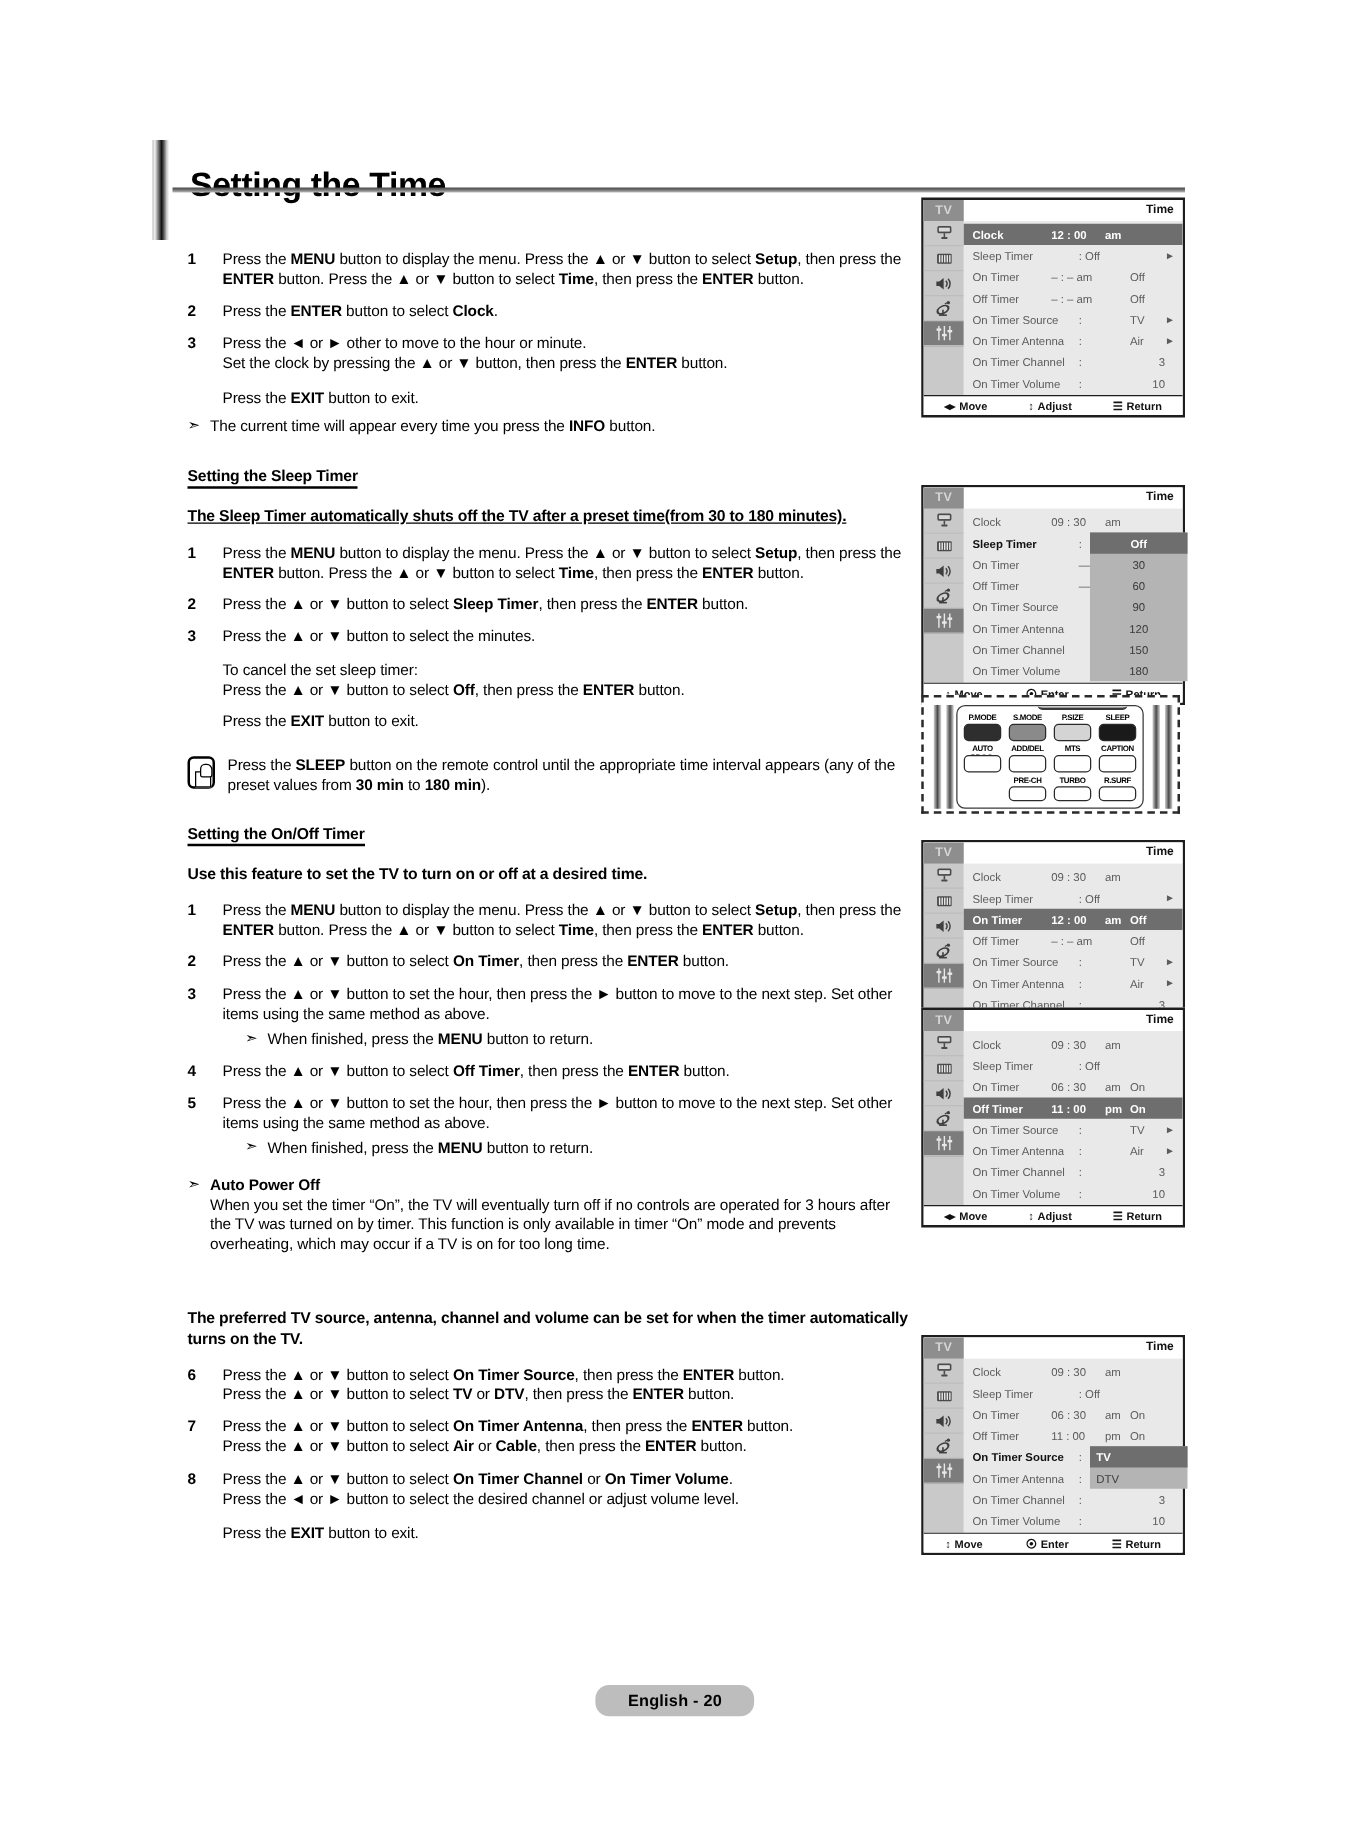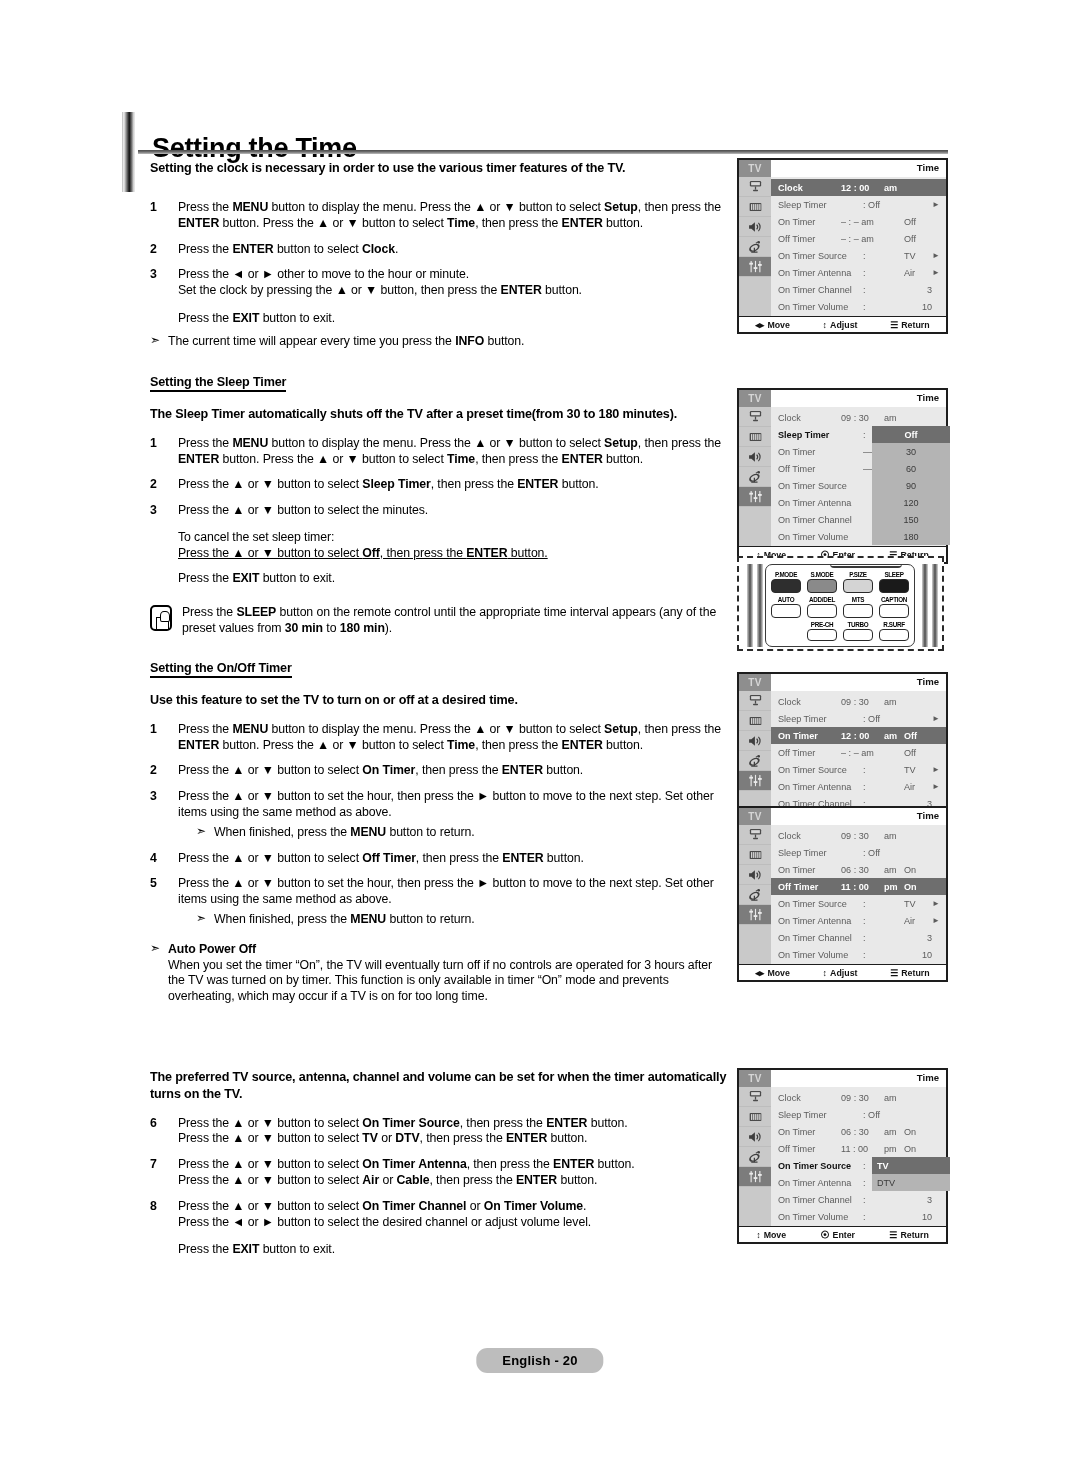--- a/index.html
+++ b/index.html
@@ -159,21 +159,20 @@
 </head>
 <body>
 
 <div class="page">
 
   <div class="title-bar-accent"></div>
   <h1 class="page-title">Setting the Time</h1>
   <div class="title-rule"></div>
 
   <div class="col" style="top:160px;">
-    <div class="lead"><span>Setting the clock is necessary in order to use the various timer features of the TV.</span></div>
   </div>
 
   <div class="col" style="top:200px;">
     <div class="step" style="margin-bottom:10px;">
       <span class="num">1</span>
       <span class="body"><span>Press the </span><span style="font-weight: bold;">MENU</span><span> button to display the menu. Press the ▲ or ▼ button to select </span><span style="font-weight: bold;">Setup</span><span>, then press the </span><span style="font-weight: bold;">ENTER</span><span> button. Press the ▲ or ▼ button to select </span><span style="font-weight: bold;">Time</span><span>, then press the </span><span style="font-weight: bold;">ENTER</span><span> button.</span></span>
     </div>
     <div class="step" style="margin-bottom:10px;">
       <span class="num">2</span>
       <span class="body"><span>Press the </span><span style="font-weight: bold;">ENTER</span><span> button to select </span><span style="font-weight: bold;">Clock</span><span>.</span></span>
@@ -184,35 +183,35 @@
     </div>
     <div class="plain" style="margin-bottom:7px;"><span>Press the </span><span style="font-weight: bold;">EXIT</span><span> button to exit.</span></div>
     <div class="note">
       <span class="arrowmark">➣</span>
       <span class="body"><span>The current time will appear every time you press the </span><span style="font-weight: bold;">INFO</span><span> button.</span></span>
     </div>
   </div>
 
   <div class="col" style="top:372px;">
     <div style="margin-left:0;"><span class="subhead">Setting the Sleep Timer</span></div>
-    <div class="lead" style="margin-top:14px;"><span>The Sleep Timer automatically shuts off the TV after a preset time(from 30 to 180 minutes).</span></div>
+    <div class="lead" style="margin-top:14px;text-decoration:underline;"><span>The Sleep Timer automatically shuts off the TV after a preset time(from 30 to 180 minutes).</span></div>
     <div class="step" style="margin-top:13px; margin-bottom:10px;">
       <span class="num">1</span>
       <span class="body"><span>Press the </span><span style="font-weight: bold;">MENU</span><span> button to display the menu. Press the ▲ or ▼ button to select </span><span style="font-weight: bold;">Setup</span><span>, then press the </span><span style="font-weight: bold;">ENTER</span><span> button. Press the ▲ or ▼ button to select </span><span style="font-weight: bold;">Time</span><span>, then press the </span><span style="font-weight: bold;">ENTER</span><span> button.</span></span>
     </div>
     <div class="step" style="margin-bottom:10px;">
       <span class="num">2</span>
       <span class="body"><span>Press the ▲ or ▼ button to select </span><span style="font-weight: bold;">Sleep Timer</span><span>, then press the </span><span style="font-weight: bold;">ENTER</span><span> button.</span></span>
     </div>
     <div class="step" style="margin-bottom:11px;">
       <span class="num">3</span>
       <span class="body"><span>Press the ▲ or ▼ button to select the minutes.</span></span>
     </div>
     <div class="plain b" style="font-weight:normal;">To cancel the set sleep timer:</div>
-    <div class="plain" style="margin-bottom:9px;text-decoration:underline;"><span>Press the ▲ or ▼ button to select </span><span style="font-weight: bold;">Off</span><span>, then press the </span><span style="font-weight: bold;">ENTER</span><span> button.</span></div>
+    <div class="plain" style="margin-bottom:9px;"><span>Press the ▲ or ▼ button to select </span><span style="font-weight: bold;">Off</span><span>, then press the </span><span style="font-weight: bold;">ENTER</span><span> button.</span></div>
     <div class="plain"><span>Press the </span><span style="font-weight: bold;">EXIT</span><span> button to exit.</span></div>
   </div>
 
   <div class="col" style="top:604px; left:150px; width:578px;">
     <div class="tipbox">
       <span class="tipicon"></span>
       <span class="body"><span>Press the </span><span style="font-weight: bold;">SLEEP</span><span> button on the remote control until the appropriate time interval appears (any of the preset values from </span><span style="font-weight: bold;">30 min</span><span> to </span><span style="font-weight: bold;">180 min</span><span>).</span></span>
     </div>
   </div>
 
@@ -250,21 +249,21 @@
     </div>
 
     <div class="note">
       <span class="arrowmark">➣</span>
       <span class="body" style="font-weight:bold;">Auto Power Off</span>
     </div>
     <div style="margin-left:18px; font-size:12.3px; line-height:15.8px; letter-spacing:-0.1px;">When you set the timer “On”, the TV will eventually turn off if no controls are operated for 3 hours after the TV was turned on by timer. This function is only available in timer “On” mode and prevents overheating, which may occur if a TV is on for too long time.</div>
   </div>
 
   <div class="col" style="top:1038px;">
-    <div class="lead" style="margin-top:31px;"><span>The preferred TV source, antenna, channel and volume can be set for when the timer automatically turns on the TV.</span></div>
+    <div class="lead" style="margin-top:8px;"><span>The preferred TV source, antenna, channel and volume can be set for when the timer automatically turns on the TV.</span></div>
 
     <div class="step" style="margin-top:13px; margin-bottom:10px;">
       <span class="num">6</span>
       <span class="body"><span>Press the ▲ or ▼ button to select </span><span style="font-weight: bold;">On Timer Source</span><span>, then press the </span><span style="font-weight: bold;">ENTER</span><span> button.</span><br><span>Press the ▲ or ▼ button to select </span><span style="font-weight: bold;">TV</span><span> or </span><span style="font-weight: bold;">DTV</span><span>, then press the </span><span style="font-weight: bold;">ENTER</span><span> button.</span></span>
     </div>
     <div class="step" style="margin-bottom:10px;">
       <span class="num">7</span>
       <span class="body"><span>Press the ▲ or ▼ button to select </span><span style="font-weight: bold;">On Timer Antenna</span><span>, then press the </span><span style="font-weight: bold;">ENTER</span><span> button.</span><br><span>Press the ▲ or ▼ button to select </span><span style="font-weight: bold;">Air</span><span> or </span><span style="font-weight: bold;">Cable</span><span>, then press the </span><span style="font-weight: bold;">ENTER</span><span> button.</span></span>
     </div>
     <div class="step" style="margin-bottom:12px;">

